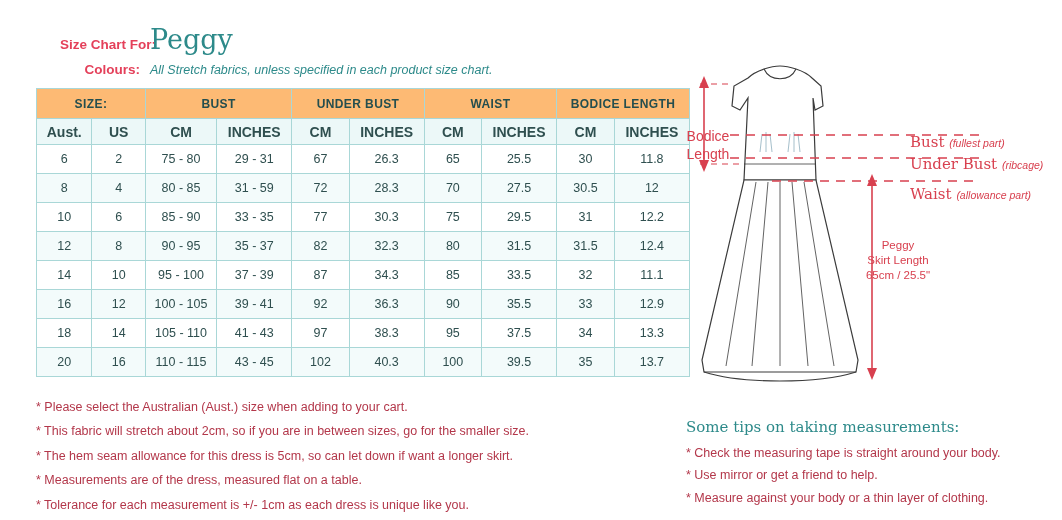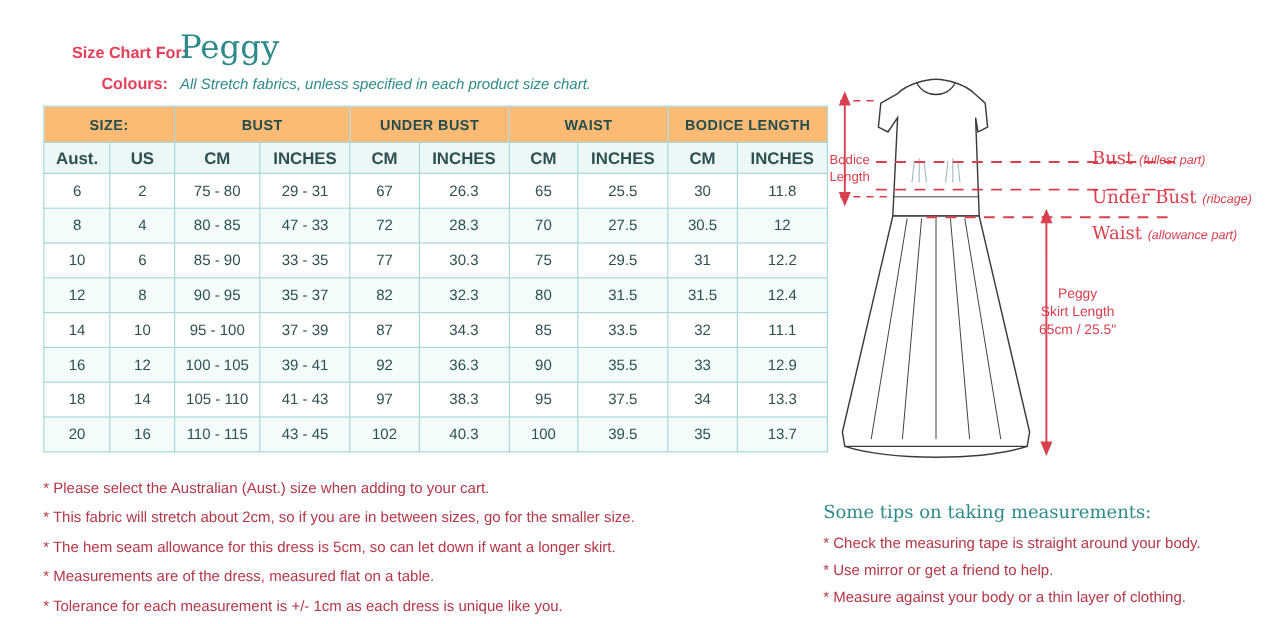--- a/index.html
+++ b/index.html
@@ -113,21 +113,21 @@
   }
   .lab small {
     font-family:"Liberation Sans", sans-serif;
     font-size:10.5px;
     font-style:italic;
     color:#d8404f;
   }
   .bodicelab {
     position:absolute;
     left:682px; top:128px;
-    color:#d8404f; font-size:11px; line-height:1.25;
+    color:#d8404f; font-size:14px; line-height:1.25;
     text-align:center; width:52px;
   }
   .skirtlab {
     position:absolute;
     left:850px; top:238px;
     color:#d8404f; font-size:11.5px; line-height:1.3;
     text-align:center; width:96px;
   }
 </style>
 </head>
@@ -178,21 +178,21 @@
         <td>26.3</td>
         <td>65</td>
         <td>25.5</td>
         <td>30</td>
         <td>11.8</td>
       </tr>
       <tr>
         <td>8</td>
         <td>4</td>
         <td>80 - 85</td>
-        <td>47 - 33</td>
+        <td>31 - 59</td>
         <td>72</td>
         <td>28.3</td>
         <td>70</td>
         <td>27.5</td>
         <td>30.5</td>
         <td>12</td>
       </tr>
       <tr>
         <td>10</td>
         <td>6</td>
@@ -327,21 +327,21 @@
         <polygon points="192,320 187,308 197,308"></polygon>
       </g>
 
       <path d="M20,24 L52,24" stroke="#d8404f" stroke-width="1.2" stroke-dasharray="6,5" fill="none"></path>
       <path d="M20,104 L62,104" stroke="#d8404f" stroke-width="1.2" stroke-dasharray="6,5" fill="none"></path>
     </svg>
   </div>
 
   <div class="bodicelab">Bodice<br>Length</div>
 
-  <div class="lab" style="left:910px; top:123px;">
+  <div class="lab" style="left:910px; top:133px;">
     <span>Bust</span>
     <small>(fullest part)</small>
   </div>
 
   <div class="lab" style="left:910px; top:155px;">
     <span>Under Bust</span>
     <small>(ribcage)</small>
   </div>
 
   <div class="lab" style="left:910px; top:185px;">

